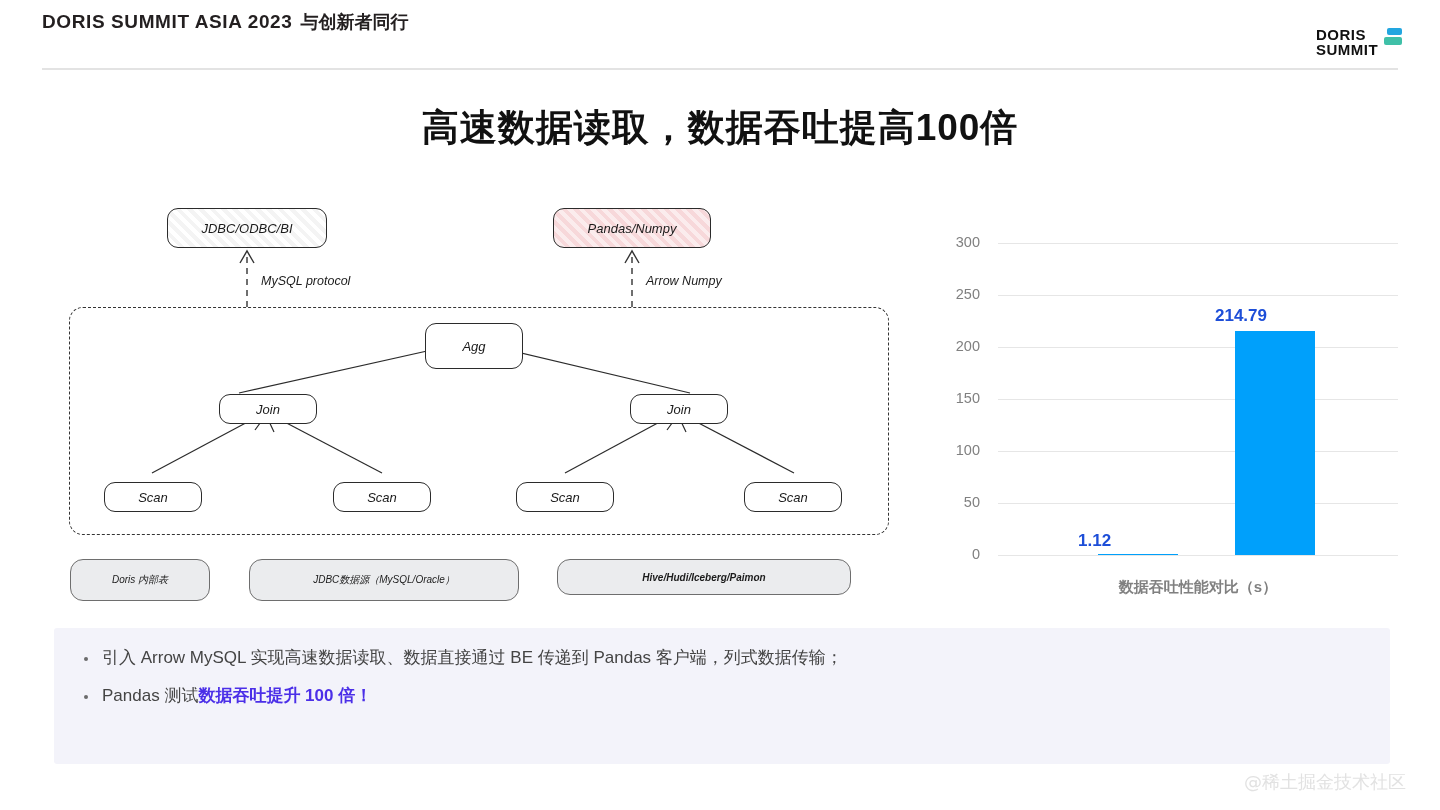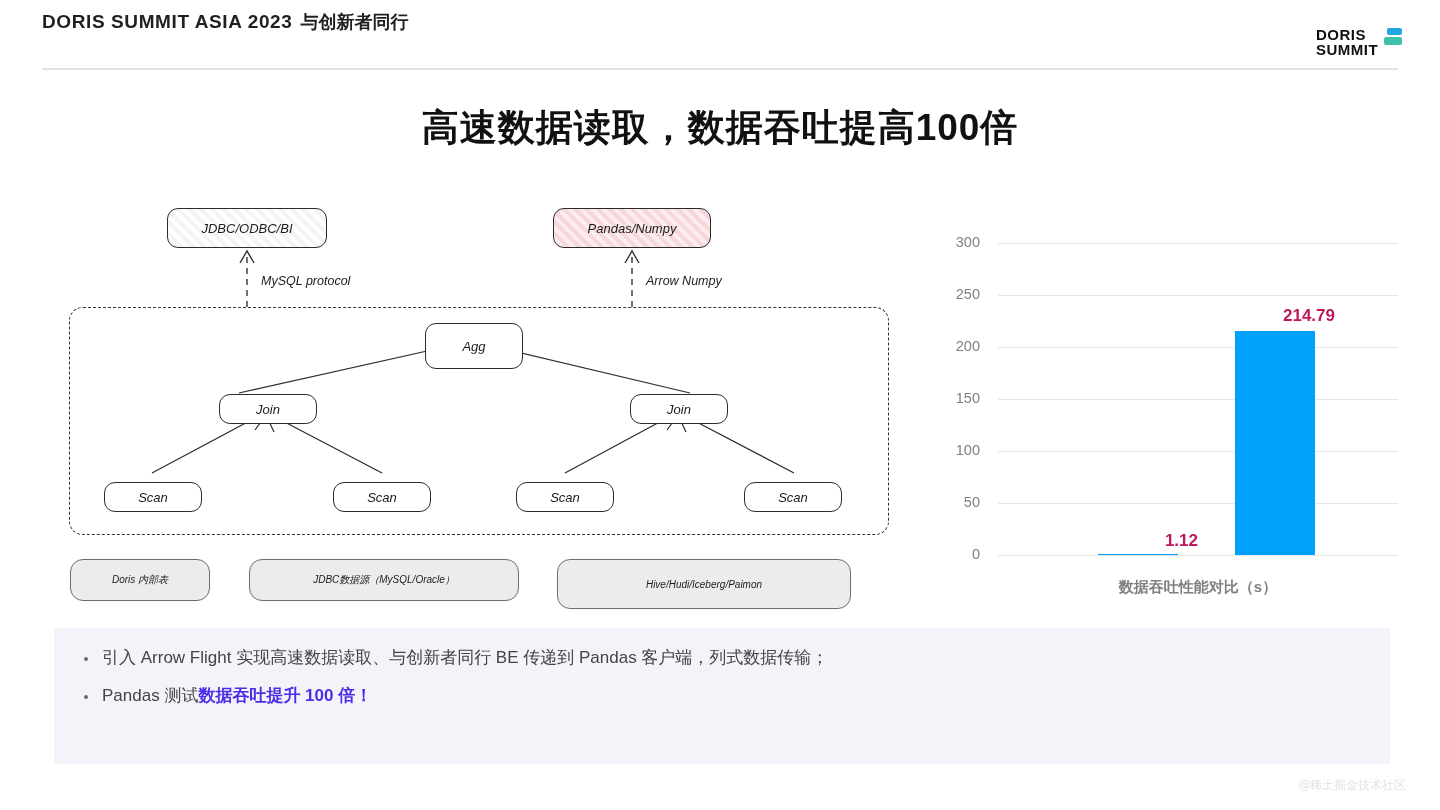--- a/index.html
+++ b/index.html
@@ -65,22 +65,22 @@
   }
   .diagram svg{position:absolute;left:0;top:0;width:880px;height:430px;overflow:visible;}
 
   
   .chart{position:absolute;left:940px;top:228px;width:470px;height:385px;}
   .chart-plot{position:absolute;left:58px;top:14px;width:400px;height:314px;}
   .grid-line{position:absolute;left:0;width:400px;height:1px;background:#e6e6e6;}
   .ytick{position:absolute;right:418px;width:40px;text-align:right;
          font-size:14.5px;color:#808080;transform:translateY(-9px);}
   .bar{position:absolute;bottom:0;background:#00a0fb;}
-  .bar-label{position:absolute;font-size:17px;font-weight:700;color:#be185d;
-             text-align:right;white-space:nowrap;}
+  .bar-label{position:absolute;font-size:17px;font-weight:700;color:#1d4ed8;
+             text-align:left;white-space:nowrap;}
   .chart-xlabel{
     position:absolute;left:58px;top:350px;width:400px;text-align:center;
     font-size:15px;font-weight:700;color:#808080;
   }
 
   
   .bullets{
     position:absolute;left:54px;top:628px;width:1336px;height:136px;
     background:#f3f3fa;border-radius:3px;box-sizing:border-box;
     padding:18px 0 0 26px;
@@ -90,21 +90,21 @@
     font-size:17px;color:#444444;line-height:1.45;white-space:nowrap;
   }
   .bullet::before{
     content:"";position:absolute;left:4px;top:11px;
     width:4px;height:4px;border-radius:50%;background:#6b6b6b;
   }
   .bullet .hl{color:#4b2fe8;font-weight:700;}
 
   .watermark{
     position:absolute;right:34px;bottom:16px;
-    font-size:12px;color:#e2e2e2;font-family:"DejaVu Sans",sans-serif;text-align:center;
+    font-size:18px;color:#e2e2e2;font-family:"DejaVu Sans",sans-serif;text-align:center;
   }
 </style>
 </head>
 <body>
 
 <div class="slide">
 
   <div class="header">
     <div class="header-title"><span>DORIS SUMMIT ASIA 2023</span><span class="cn">与创新者同行</span></div>
   </div>
@@ -181,21 +181,21 @@
     <div class="node plain" style="left:702px;top:297px;width:98px;height:30px;">
       <span>Scan</span>
     </div>
 
     <div class="src" style="left:28px;top:374px;width:140px;height:42px;">
       <span>Doris 内部表</span>
     </div>
     <div class="src" style="left:207px;top:374px;width:270px;height:42px;">
       <span>JDBC数据源（MySQL/Oracle）</span>
     </div>
-    <div class="src" style="left:515px;top:374px;width:294px;height:50px;">
+    <div class="src" style="left:515px;top:374px;width:294px;height:36px;font-weight:bold;">
       <span>Hive/Hudi/Iceberg/Paimon</span>
     </div>
   </div>
 
   <div class="chart">
     <div class="chart-plot">
 
       <div class="grid-line" style="top:313px;"></div>
       <div class="ytick" style="top:313px;">0</div>
       <div class="grid-line" style="top:261px;"></div>
@@ -215,21 +215,21 @@
       <div class="bar-label" style="left:80px;top:289px;width:120px;">1.12</div>
 
       <div class="bar" style="left:237px;bottom:1px;width:80px;height:224px;"></div>
       <div class="bar-label" style="left:217px;top:64px;width:120px;">214.79</div>
     </div>
     <div class="chart-xlabel">数据吞吐性能对比（s）</div>
   </div>
 
   <div class="bullets">
     <div class="bullet">
-      <span>引入 Arrow Flight 实现高速数据读取、与创新者同行 BE 传递到 Pandas 客户端，列式数据传输；</span>
+      <span>引入 Arrow MySQL 实现高速数据读取、数据直接通过 BE 传递到 Pandas 客户端，列式数据传输；</span>
     </div>
     <div class="bullet">
       <span>Pandas 测试</span><span class="hl">数据吞吐提升 100 倍！</span>
     </div>
   </div>
 
   <div class="watermark">@稀土掘金技术社区</div>
 
 </div>
 

